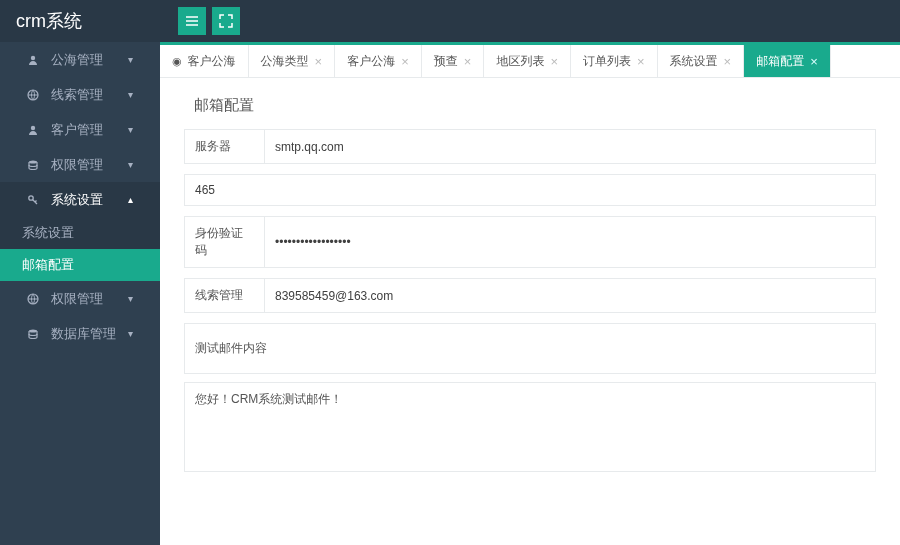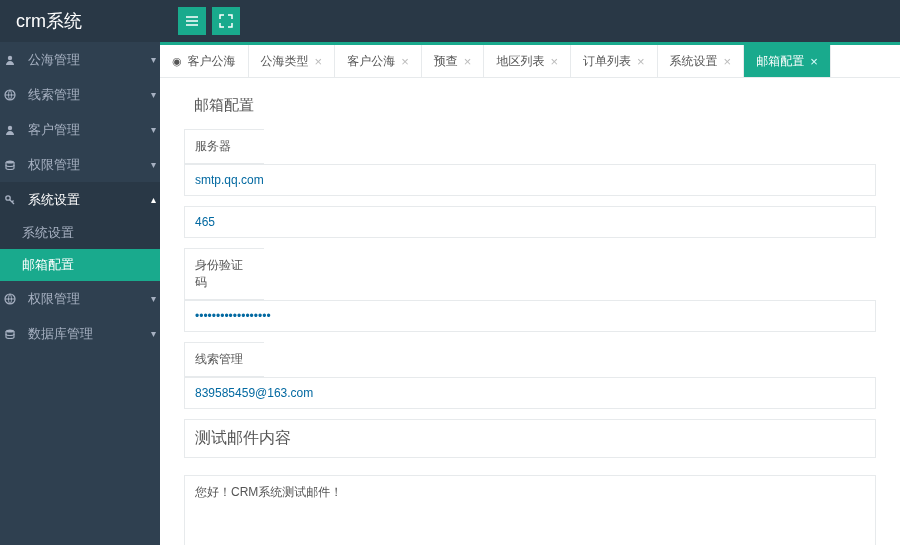--- a/index.html
+++ b/index.html
@@ -6,44 +6,44 @@
     body { font-family: "Microsoft YaHei", Arial, sans-serif; font-size: 13px; background: #fff; width: 900px; height: 545px; overflow: hidden; }
     
     .header { height: 42px; background: #293846; display: flex; align-items: center; }
     .logo { width: 160px; color: #fff; font-size: 18px; padding-left: 16px; }
     .header-icons { display: flex; gap: 6px; margin-left: 18px; }
     .hicon { width: 28px; height: 28px; background: #19aa8d; display: flex; align-items: center; justify-content: center; cursor: pointer; color: #fff; }
     
     .container { display: flex; height: calc(100% - 42px); }
     
     .sidebar { width: 160px; background: #2f4050; color: #a7b1c2; flex-shrink: 0; }
-    .sb-item { height: 35px; display: flex; align-items: center; padding: 0 4px; cursor: pointer; position: relative; }
+    .sb-item { height: 35px; display: flex; align-items: center; padding: 0 27px; cursor: pointer; position: relative; }
     .sb-icon { width: 16px; margin-right: 8px; font-size: 12px; }
     .sb-label { flex: 1; font-size: 13px; }
     .sb-caret { font-size: 10px; }
     .sb-sub { height: 32px; display: flex; align-items: center; padding-left: 22px; background: #293846; cursor: pointer; font-size: 13px; }
     .sb-sub.active { background: #19aa8d; color: #fff; }
     .sb-item.open { background: #293846; color: #fff; }
     
     .main { flex: 1; display: flex; flex-direction: column; background: #fff; }
     .tabs { height: 36px; border-top: 3px solid #19aa8d; border-bottom: 1px solid #e7eaec; display: flex; align-items: stretch; background: #fff; }
     .tab { padding: 0 12px; display: flex; align-items: center; gap: 6px; border-right: 1px solid #e7eaec; cursor: pointer; font-size: 12px; color: #555; position: relative; }
     .tab-close { color: #bbb; font-size: 13px; cursor: pointer; }
     .tab.active { background: #19aa8d; color: #fff; }
     .tab.active .tab-close { color: #dff; }
     .tab-globe { font-size: 11px; }
     
     .content { flex: 1; padding: 18px 24px; overflow-y: auto; }
     .fieldset { border: none; position: relative; }
     .legend { font-size: 15px; color: #555; padding: 0 10px 14px 10px; }
     
-    .frow { display: flex; margin-bottom: 10px; flex-direction: column; }
+    .frow { display: flex; margin-bottom: 10px; }
     .flabel { width: 80px; padding: 8px 10px; border: 1px solid #e7eaec; font-size: 12px; color: #555; background: #fff; text-align: left; border-right: none; }
-    .finput { flex: 1; border: 1px solid #e7eaec; padding: 8px 10px; font-size: 12px; color: #0369a1; outline: none; }
-    .ftext { width: 100%; border: 1px solid #e7eaec; padding: 8px 10px; font-size: 16px; color: #555; margin-bottom: 17px; }
+    .finput { flex: 1; border: 1px solid #e7eaec; padding: 8px 10px; font-size: 12px; color: #404040; outline: none; }
+    .ftext { width: 100%; border: 1px solid #e7eaec; padding: 16px 10px; font-size: 12px; color: #555; margin-bottom: 8px; }
     .ftextarea { width: 100%; border: 1px solid #e7eaec; padding: 8px 10px; font-size: 12px; color: #555; height: 90px; resize: none; outline: none; font-family: inherit; }
     
     svg { display: block; }
   </style>
 </head>
 <body>
 
 <div class="header">
   <div class="logo">crm系统</div>
   <div class="header-icons">

